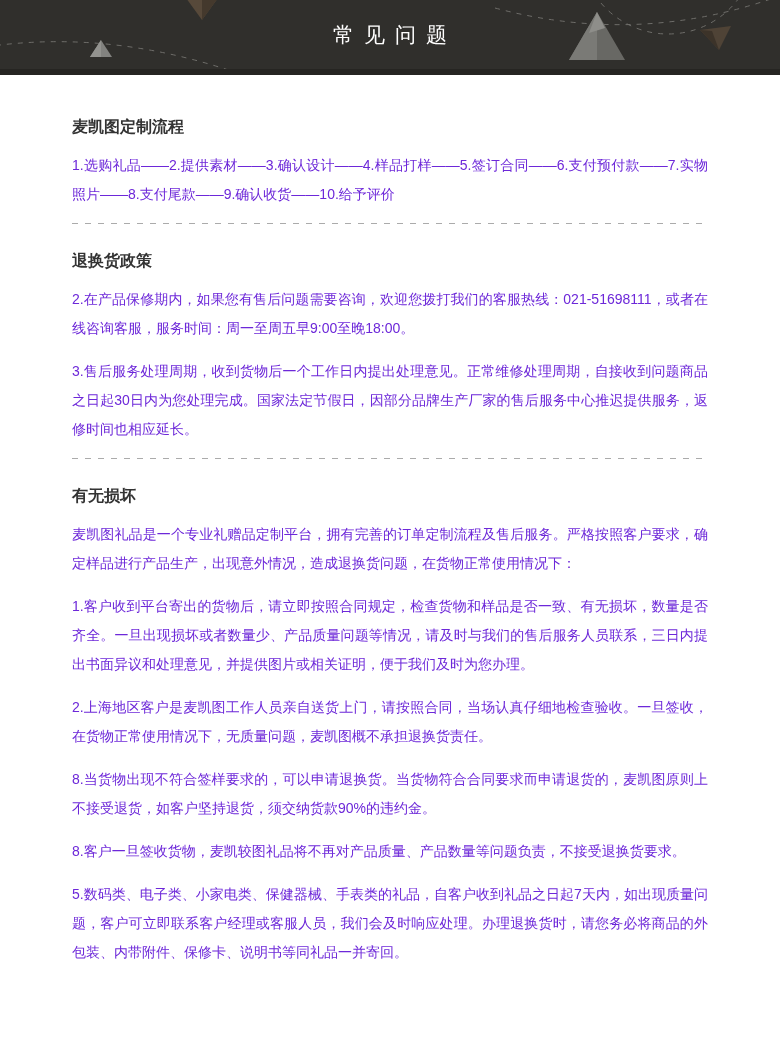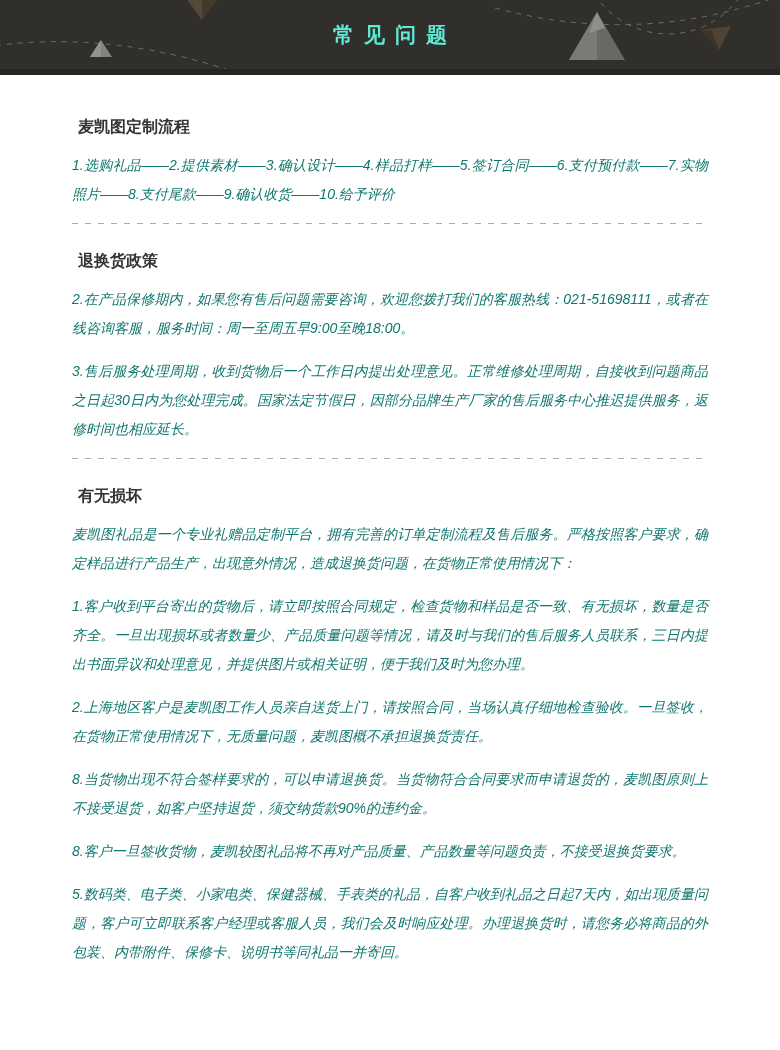--- a/index.html
+++ b/index.html
@@ -6,28 +6,28 @@
   html,body { margin:0; padding:0; background:#fff; }
   body { font-family:"Liberation Sans","DejaVu Sans",sans-serif; }
   .page { width:780px; height:1050px; margin:0 auto; background:#fff; position:relative; overflow:hidden; }
 
   
   .banner { position:relative; height:75px; background:#302f2c; overflow:hidden; }
   .banner::after { content:""; position:absolute; left:0; right:0; bottom:0; height:6px; background:#262522; }
   .banner-deco { position:absolute; left:0; top:0; }
   .banner-title { position:absolute; left:0; top:0; width:100%; height:70px;
     display:flex; align-items:center; justify-content:center;
-    color:#5eead4; font-size:21px; font-weight:bold; letter-spacing:10px; text-indent:10px; }
+    color:#ffffff; font-size:21px; font-weight:normal; letter-spacing:10px; text-indent:10px; }
 
   
   .content { padding:0 72px; }
   .sec { padding-top:27px; }
   .sec.first { padding-top:42px; }
-  .sec h3 { margin:0 0 13px 6px; font-size:16px; font-weight:bold; color:#333333; }
-  .sec p { margin:0 0 14px 0; font-size:14px; line-height:29px; color:#0f766e; text-align:justify;font-style:italic; }
+  .sec h3 { margin:0 0 13px 0; font-size:16px; font-weight:bold; color:#333333; }
+  .sec p { margin:0 0 14px 0; font-size:14px; line-height:29px; color:#6d28d9; text-align:justify; }
   .divider { height:1px; margin-top:3px;
     background:repeating-linear-gradient(90deg,#ababab 0,#ababab 6px,transparent 6px,transparent 13px); }
 </style>
 </head>
 <body>
 
 <div class="page">
 
   <div class="banner">
     <svg class="banner-deco" width="780" height="75" viewBox="0 0 780 75">

